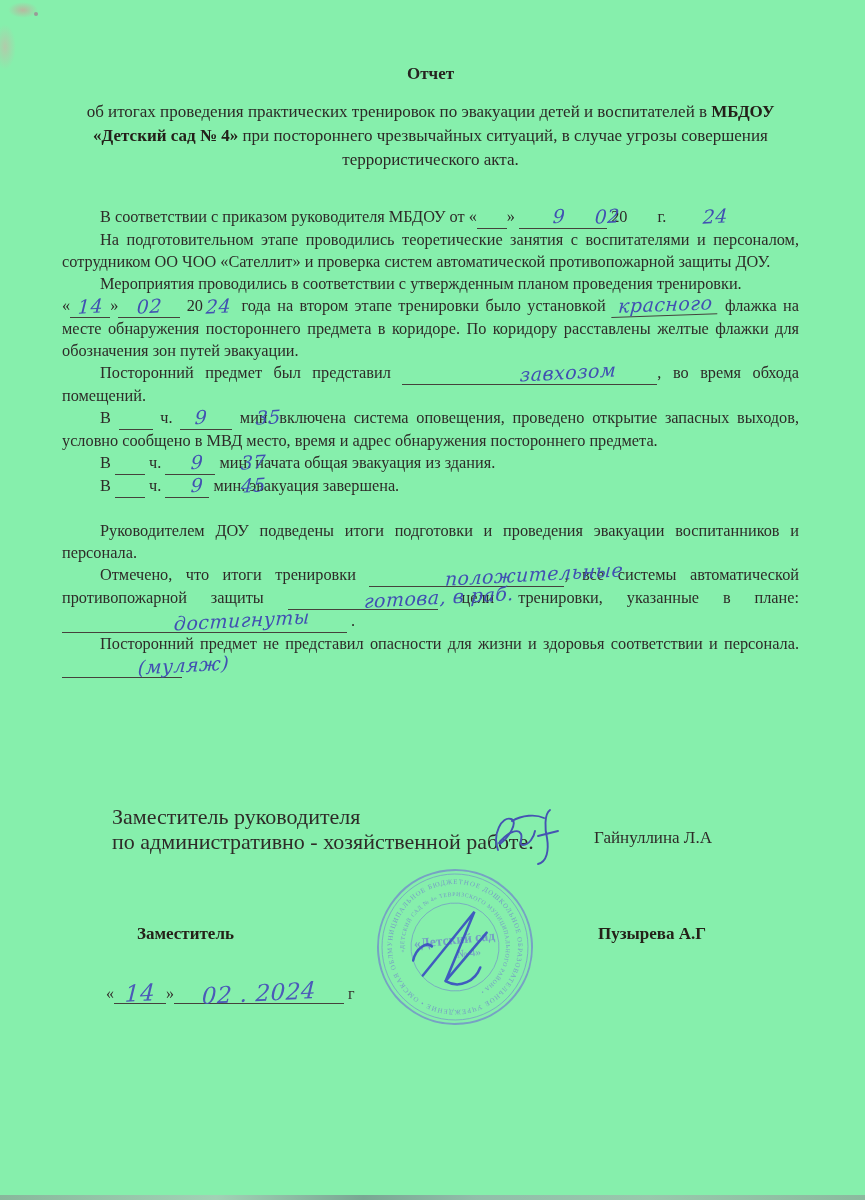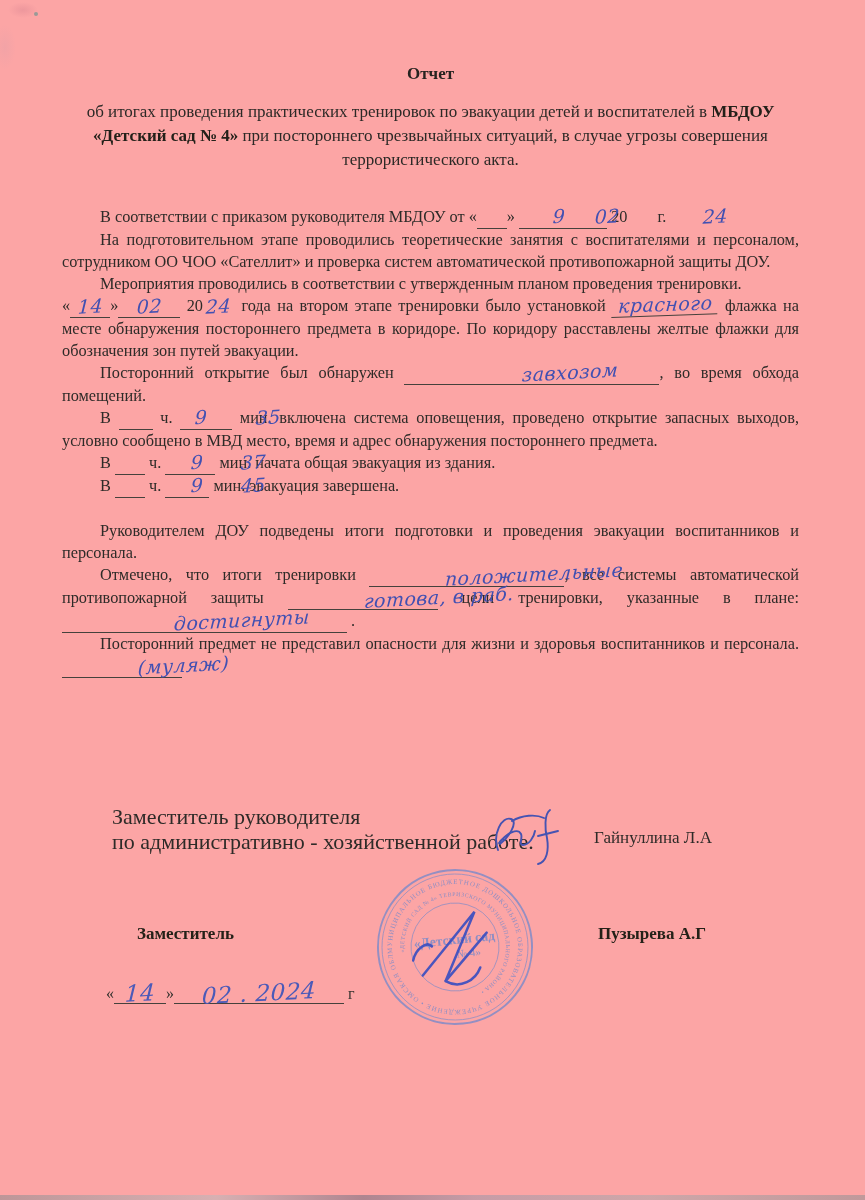--- a/index.html
+++ b/index.html
@@ -1,19 +1,19 @@
 <!DOCTYPE html>
 <html><head>
 <meta charset="utf-8">
 <style>
   html,body{margin:0;padding:0;}
   body{width:865px;height:1200px;background:#e9e9e7;}
   .page{
     position:relative;width:865px;height:1200px;overflow:hidden;
-    background:#fca5a5;
+    background:#86efac;
     font-family:"Liberation Serif",serif;
     color:#2e2b28;
   }
   .content{position:absolute;left:62px;top:64px;width:737px;}
   .doc-title{text-align:center;font-weight:bold;font-size:17px;margin:0;color:#262320;}
   .subtitle{text-align:center;font-size:17px;line-height:24px;margin-top:16px;color:#2c2926;}
   .subtitle b{color:#232019;}
   .bodytext{margin-top:34px;font-size:16.3px;line-height:22px;text-align:justify;}
   .bodytext p{margin:0;text-indent:38px;}
   .bodytext p.noindent{text-indent:0;}
@@ -75,21 +75,21 @@
 
       <p>На подготовительном этапе проводились теоретические занятия с воспитателями и персоналом, сотрудником ОО ЧОО «Сателлит» и проверка систем автоматической противопожарной защиты ДОУ.</p>
 
       <p>Мероприятия проводились в соответствии с утвержденным планом проведения тренировки.</p>
 
       <p class="noindent">
         <span>«</span><span class="b" style="width:40px"><span class="hw">14</span></span><span>»</span><span class="b" style="width:62px"><span class="hw">02</span></span><span> 20</span><span class="b" style="width:32px;border-bottom:none"><span class="hw">24</span></span><span> года на втором этапе тренировки было установкой </span><span class="hw hw-ul">красного</span><span> флажка на месте обнаружения постороннего предмета  в коридоре. По коридору расставлены желтые флажки для обозначения зон  путей эвакуации.</span>
       </p>
 
       <p>
-        <span>Посторонний открытие был обнаружен </span><span class="b" style="width:255px"><span class="hw">завхозом</span></span><span>, во время обхода помещений.</span>
+        <span>Посторонний предмет был представил </span><span class="b" style="width:255px"><span class="hw">завхозом</span></span><span>, во время обхода помещений.</span>
       </p>
 
       <p>
         <span>В </span><span class="b" style="width:34px"><span class="hw">9</span></span><span> ч. </span><span class="b" style="width:52px"><span class="hw">35</span></span><span> мин.  включена система оповещения, проведено открытие запасных выходов, условно сообщено в МВД место, время и адрес обнаружения постороннего предмета.</span>
       </p>
 
       <p>
         <span>В </span><span class="b" style="width:30px"><span class="hw">9</span></span><span> ч. </span><span class="b" style="width:50px"><span class="hw">37</span></span><span> мин. начата общая эвакуация из здания.</span>
       </p>
 
@@ -97,21 +97,21 @@
         <span>В </span><span class="b" style="width:30px"><span class="hw">9</span></span><span> ч. </span><span class="b" style="width:44px"><span class="hw">45</span></span><span> мин. эвакуация завершена.</span>
       </p>
 
       <p class="gap">Руководителем ДОУ подведены итоги подготовки и проведения эвакуации воспитанников и персонала.</p>
 
       <p>
         <span>Отмечено, что итоги тренировки </span><span class="b" style="width:195px"><span class="hw">положительные</span></span><span>, все системы автоматической противопожарной защиты </span><span class="b" style="width:150px"><span class="hw">готова, в раб.</span></span><span> цели тренировки, указанные в плане:</span><span class="b" style="width:285px"><span class="hw">достигнуты</span></span><span> .</span>
       </p>
 
       <p>
-        <span>Посторонний предмет не представил опасности для жизни и здоровья воспитанников и персонала. </span><span class="b" style="width:120px"><span class="hw">(муляж)</span></span>
+        <span>Посторонний предмет не представил опасности для жизни и здоровья соответствии и персонала. </span><span class="b" style="width:120px"><span class="hw">(муляж)</span></span>
       </p>
 
     </div>
   </div>
 
   <div class="zam">
     <span>Заместитель руководителя</span><br>
     <span>по административно - хозяйственной работе.</span>
   </div>
 

